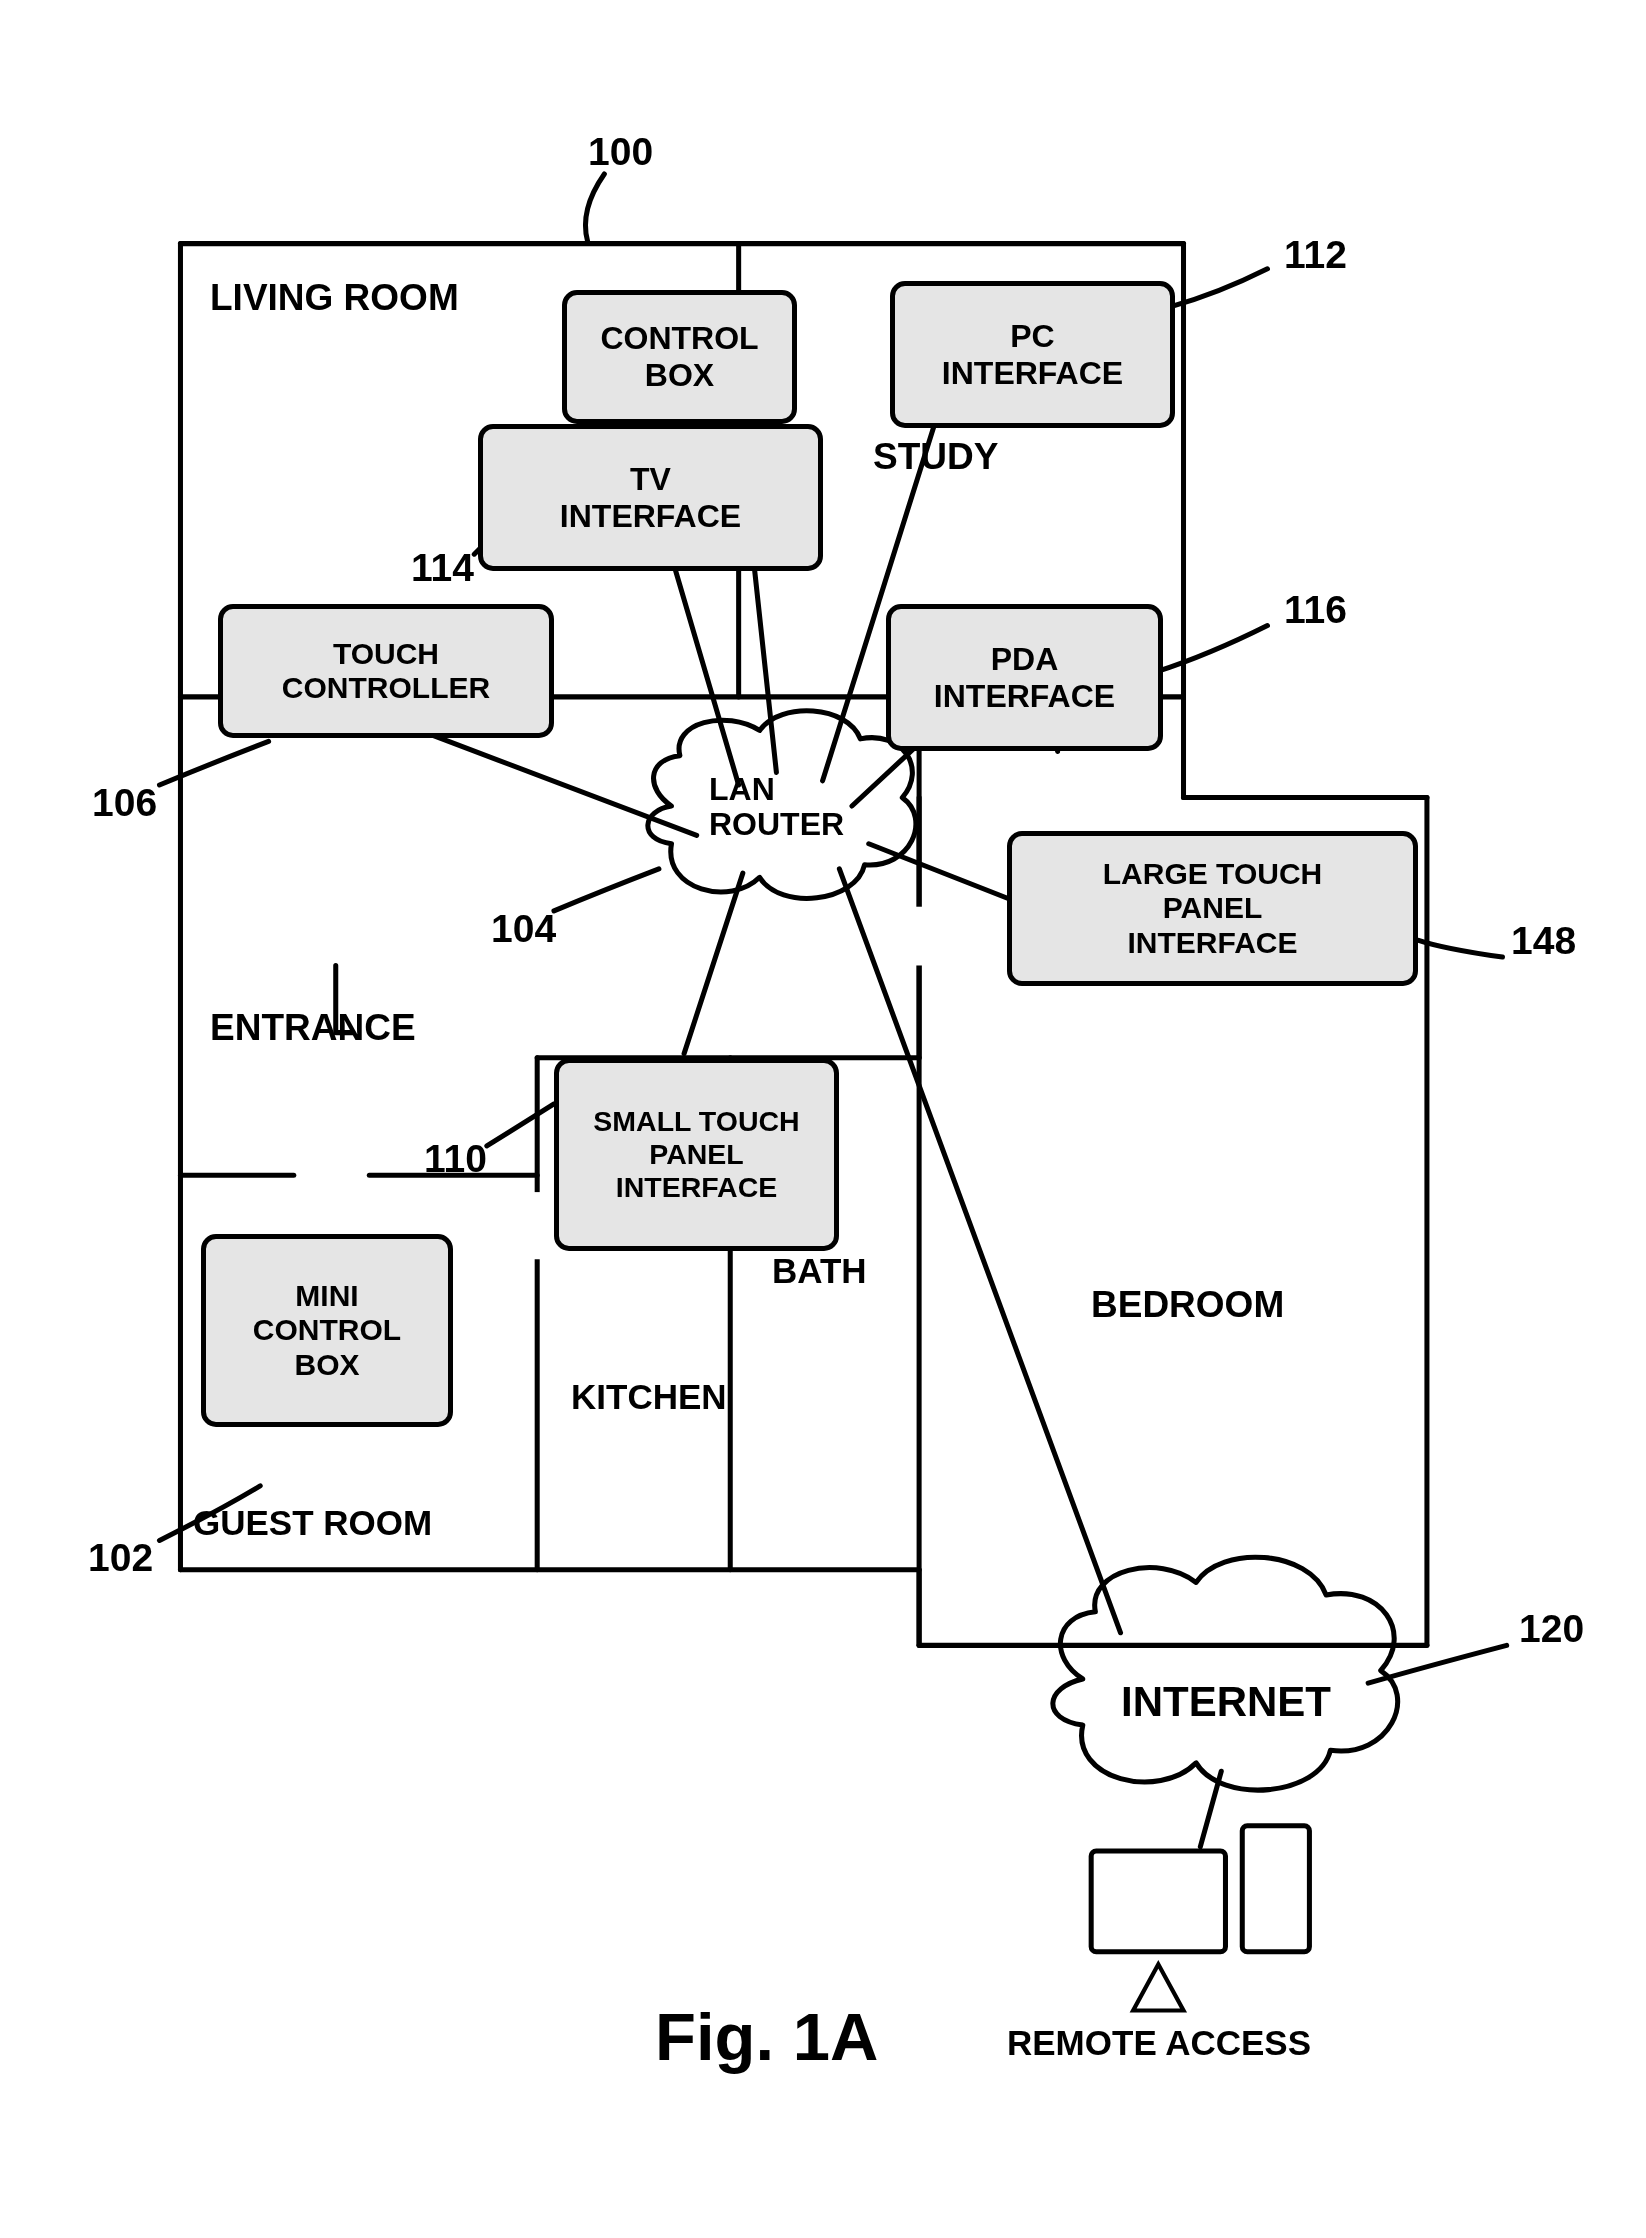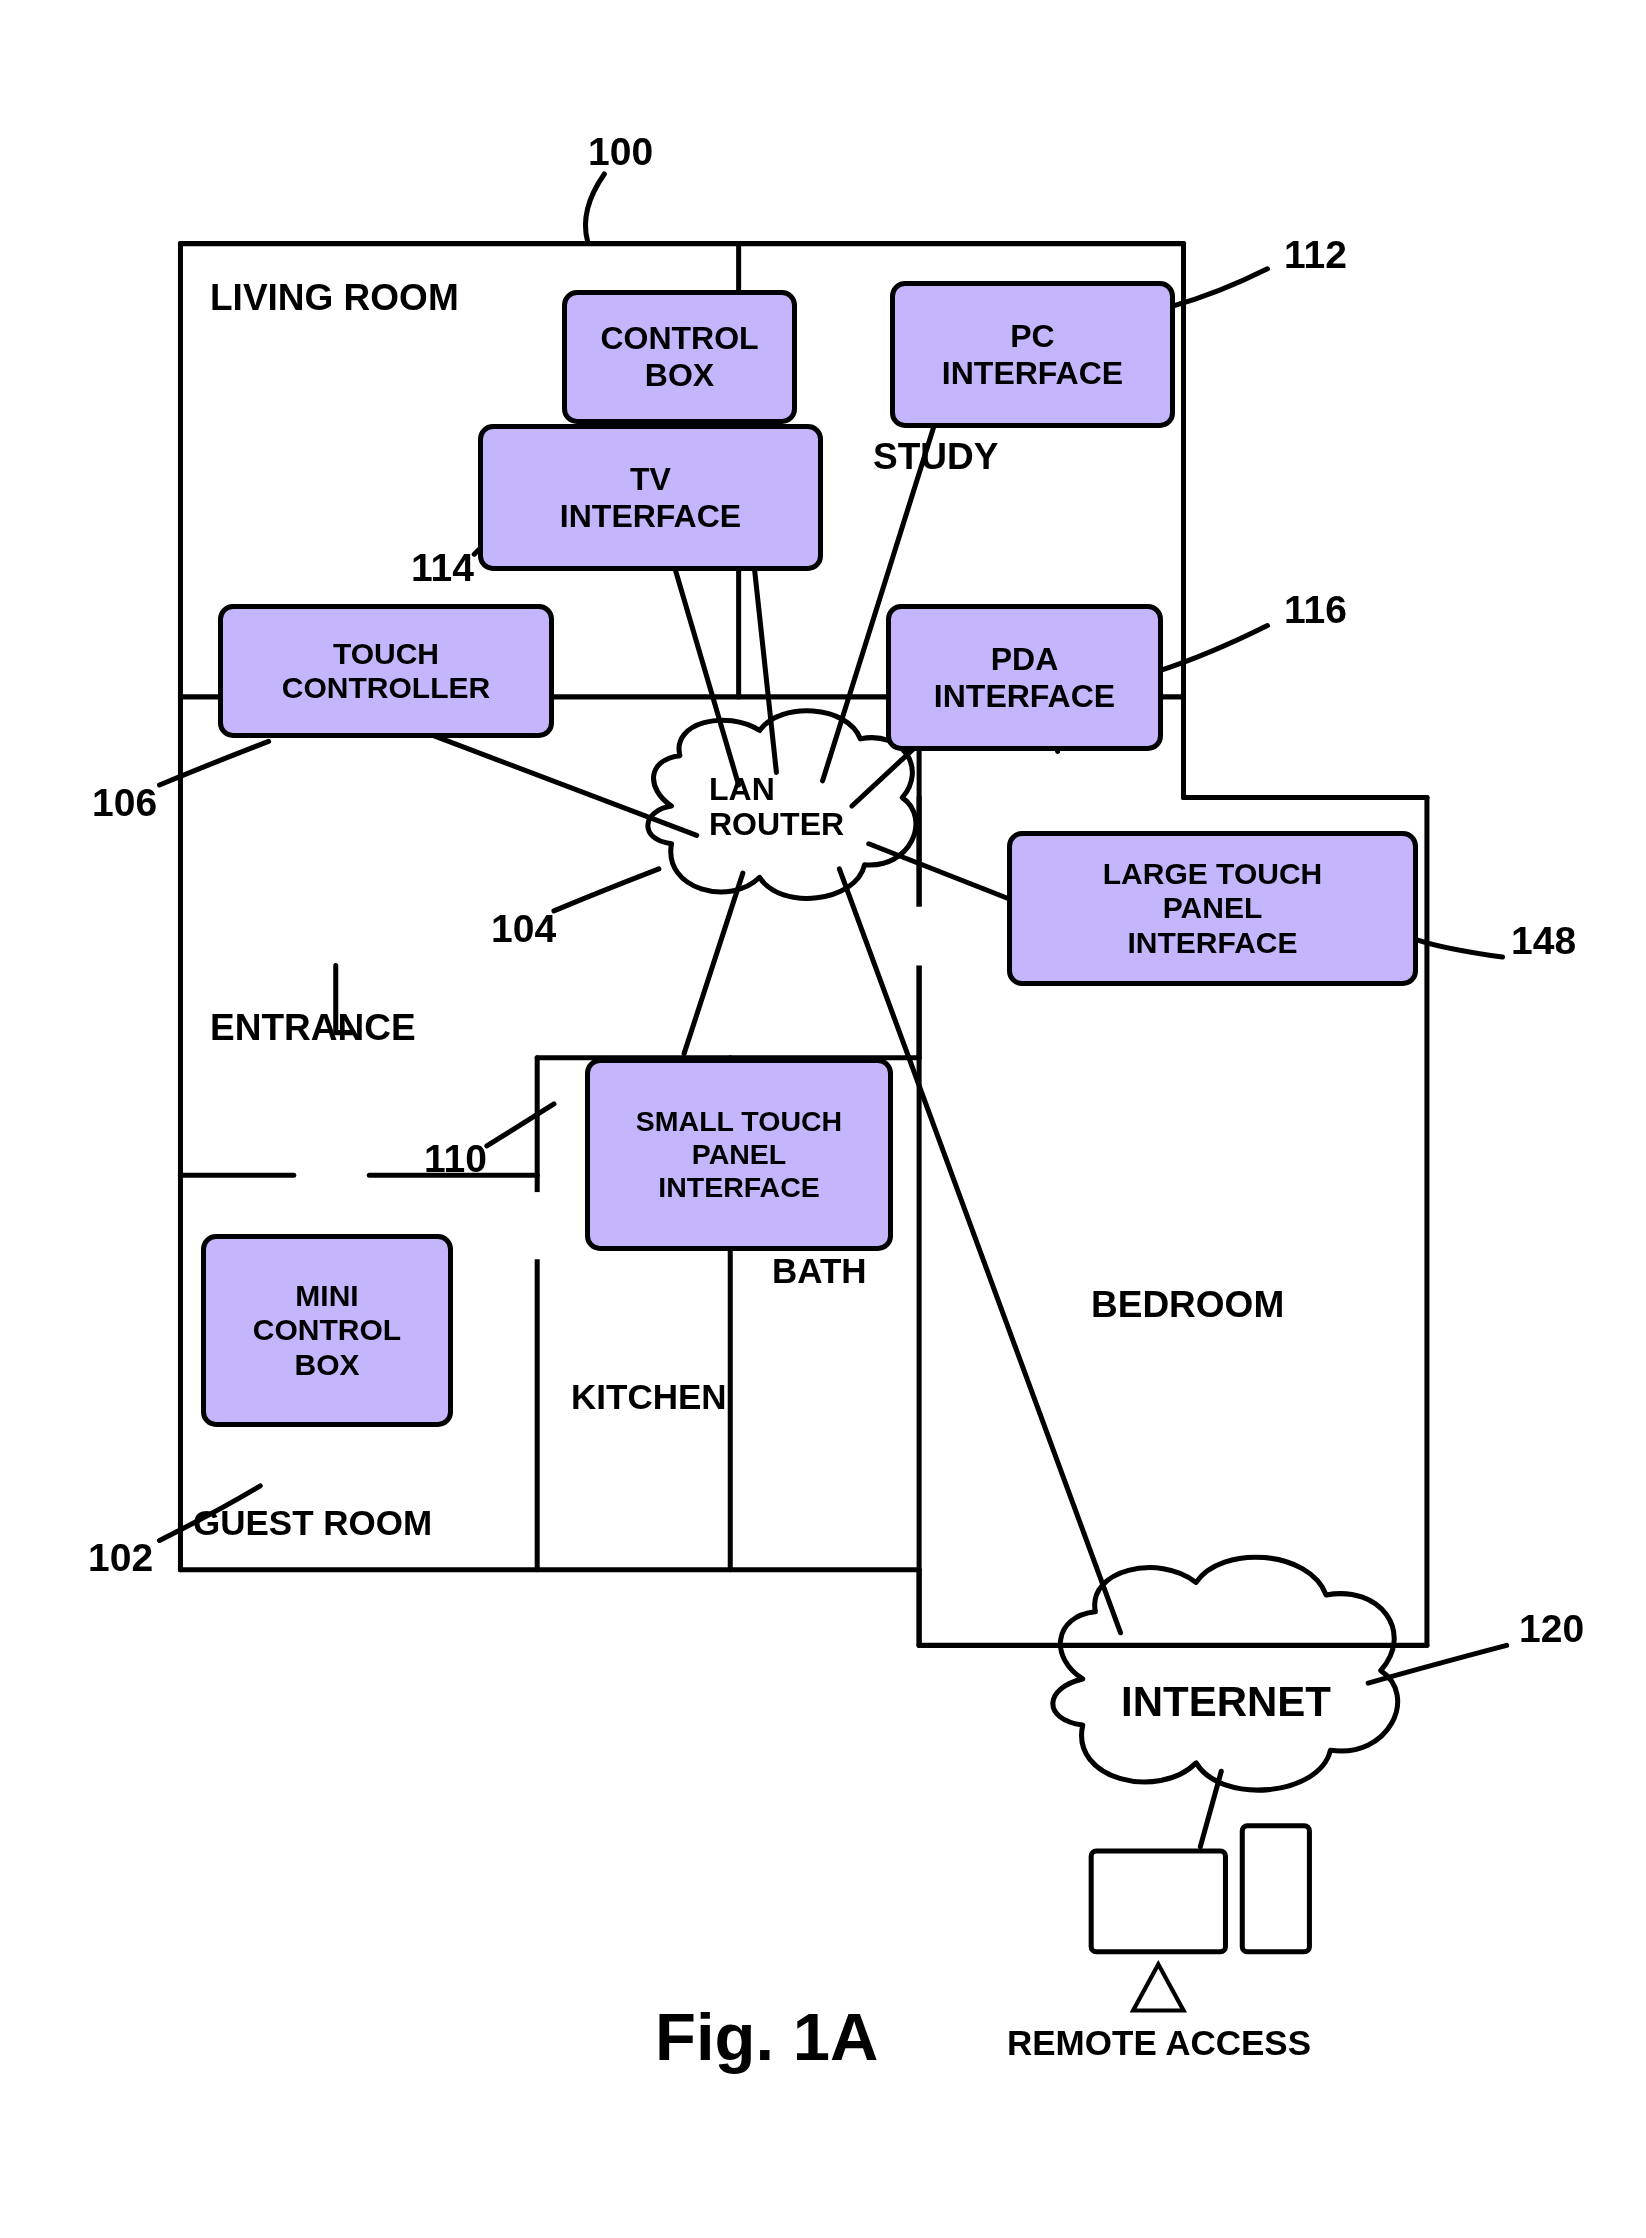--- a/index.html
+++ b/index.html
@@ -11,21 +11,21 @@
   .page {
     position: relative;
     width: 1646px;
     height: 2239px;
     background: #fff;
   }
   .box {
     position: absolute;
     border: 5px solid #000;
     border-radius: 15px;
-    background: #c4b5fd;
+    background: #e5e5e5;
     display: flex;
     align-items: center;
     justify-content: center;
     text-align: center;
     font-weight: 700;
     box-sizing: border-box;
   }
   .label {
     position: absolute;
     font-weight: 700;
@@ -181,21 +181,21 @@
   <div class="box" style="left:218px; top:604px; width:336px; height:134px; font-size:30px;">
     <div class="t">TOUCH<br>CONTROLLER</div>
   </div>
 
   <div class="box" style="left:886px; top:604px; width:277px; height:147px; font-size:32px;">
     <div class="t">PDA<br>INTERFACE</div>
   </div>
 
   <div class="label" style="left:709px; top:772px; width:159px; font-size:32px; line-height:1.1; white-space:pre;">LAN<br>ROUTER</div>
 
-  <div class="box" style="left:554px; top:1058px; width:308px; height:193px; font-size:28.5px;margin-left:31px;">
+  <div class="box" style="left:554px; top:1058px; width:285px; height:193px; font-size:28.5px;">
     <div class="t">SMALL TOUCH<br>PANEL<br>INTERFACE</div>
   </div>
 
   <div class="box" style="left:201px; top:1234px; width:252px; height:193px; font-size:30px;">
     <div class="t">MINI<br>CONTROL<br>BOX</div>
   </div>
 
   <div class="box" style="left:1007px; top:831px; width:411px; height:155px; font-size:30px;">
     <div class="t">LARGE TOUCH<br>PANEL<br>INTERFACE</div>
   </div>

